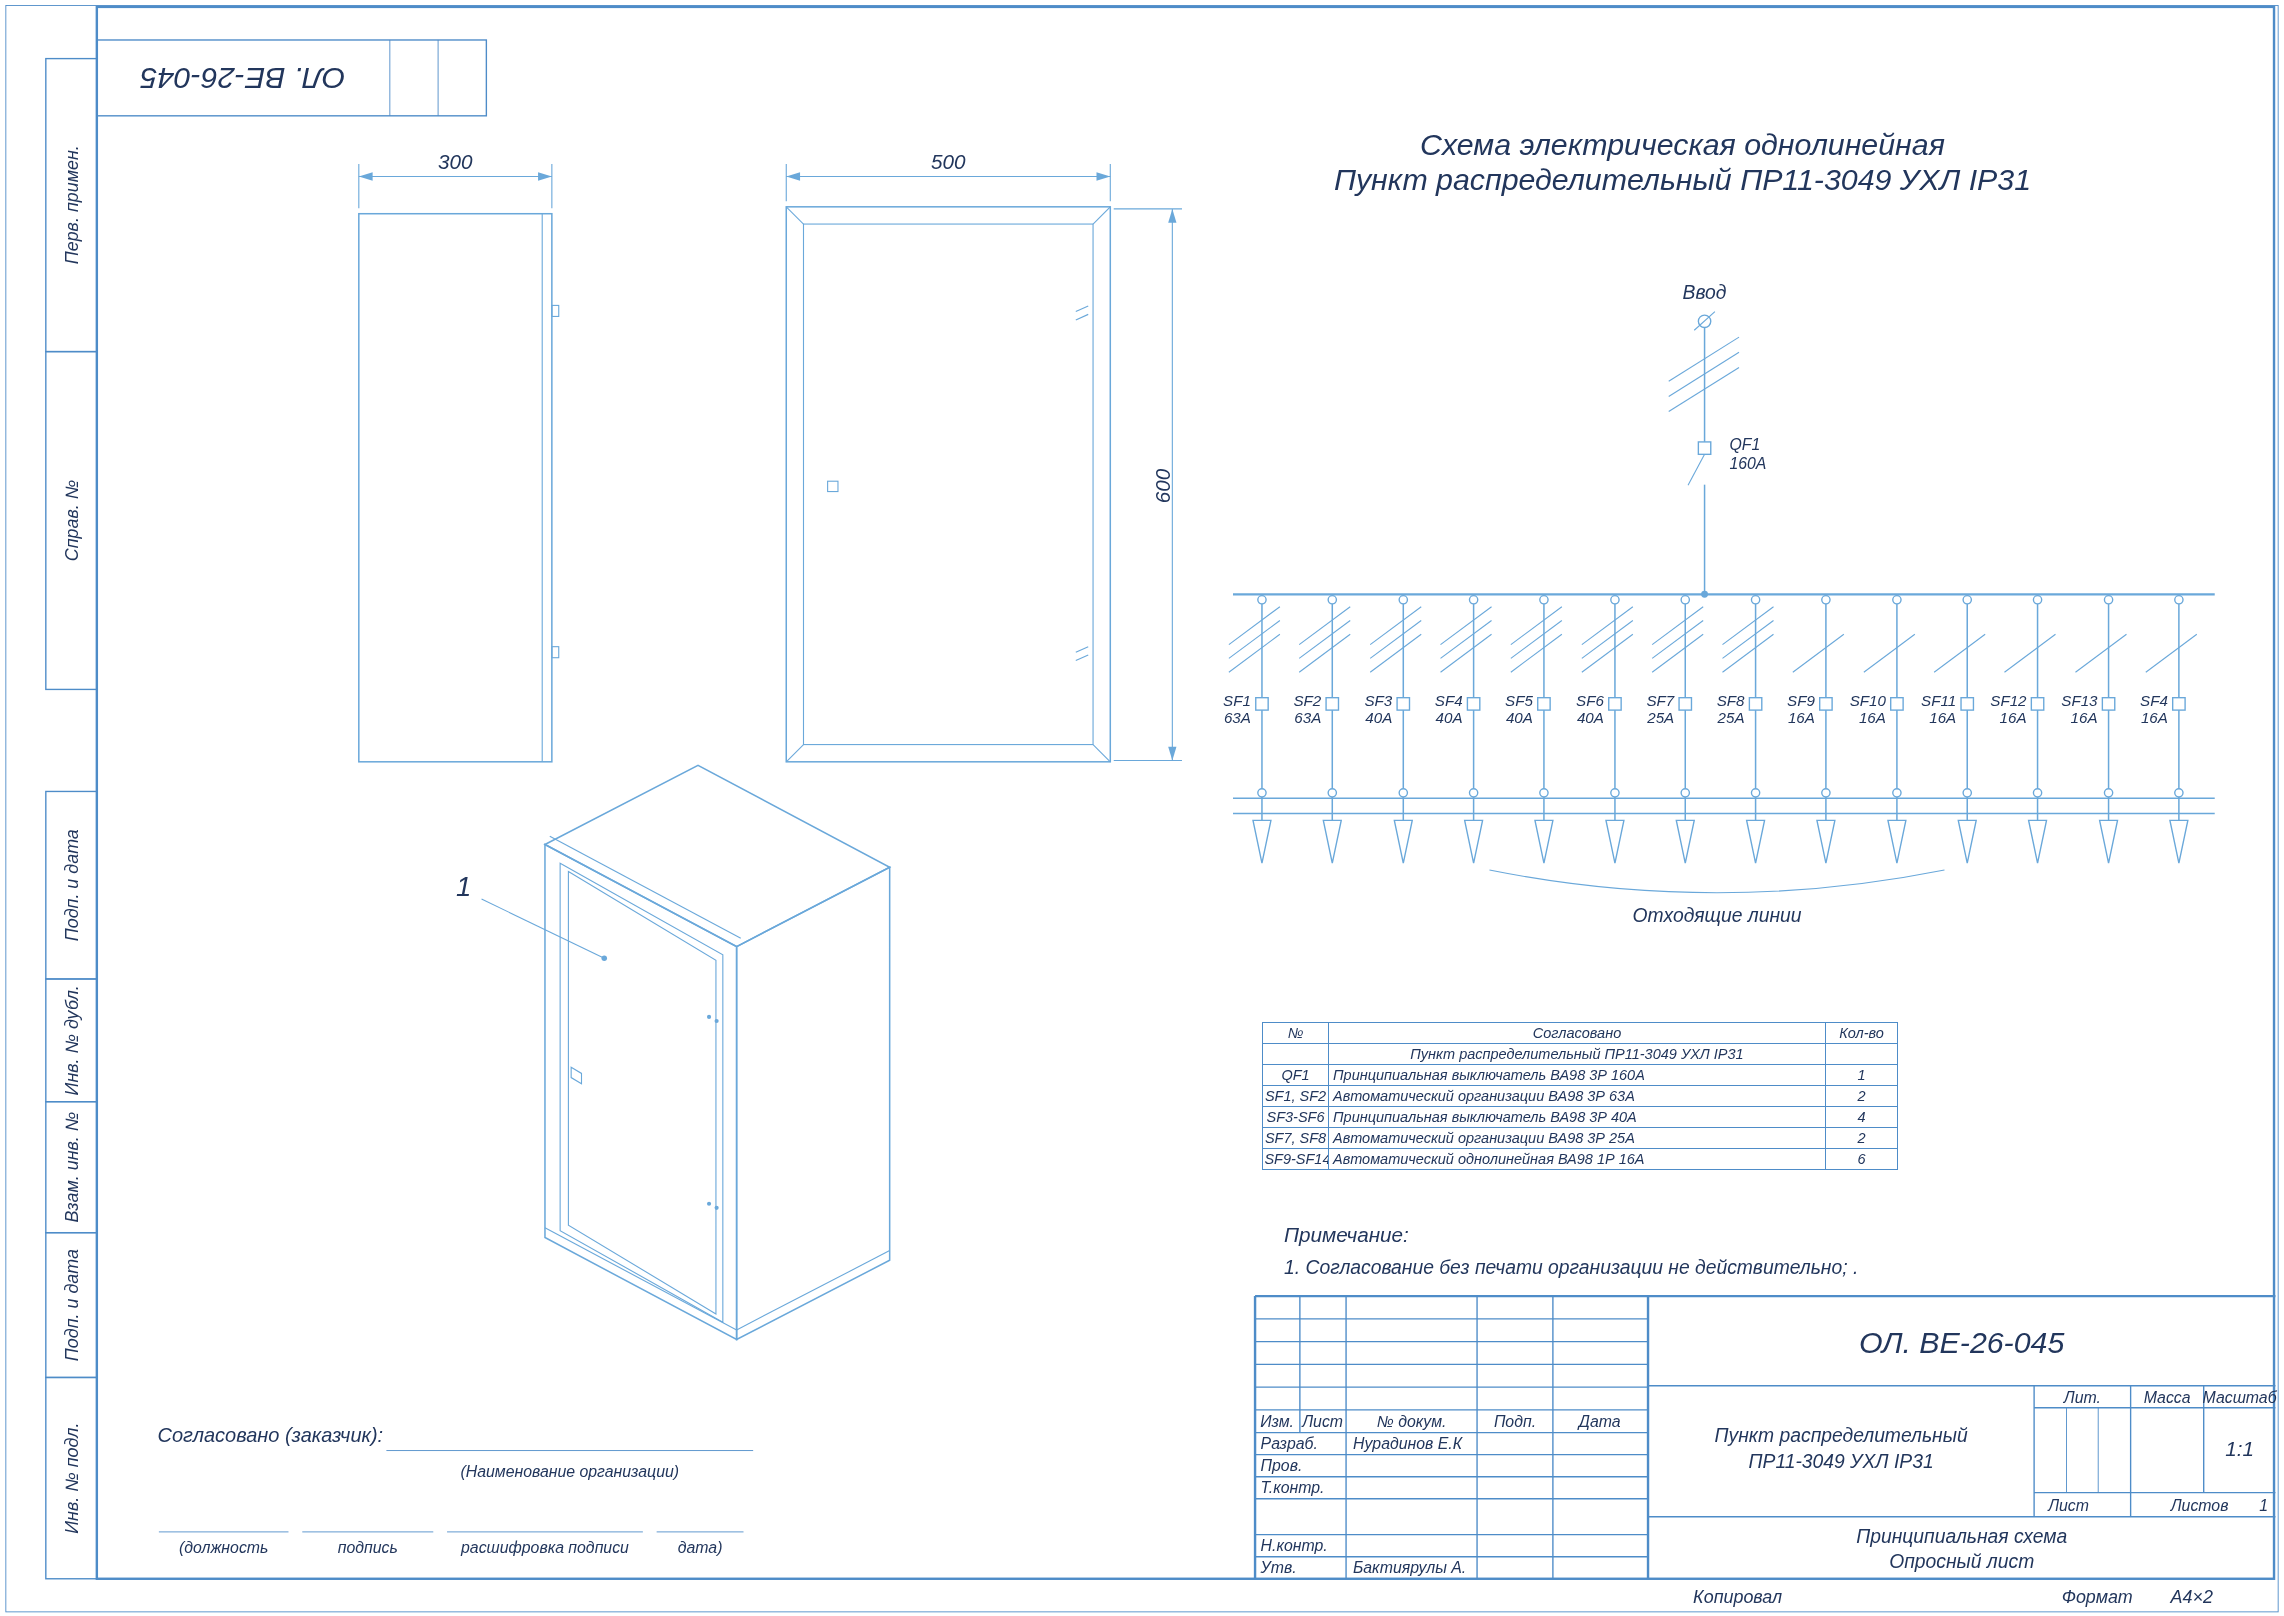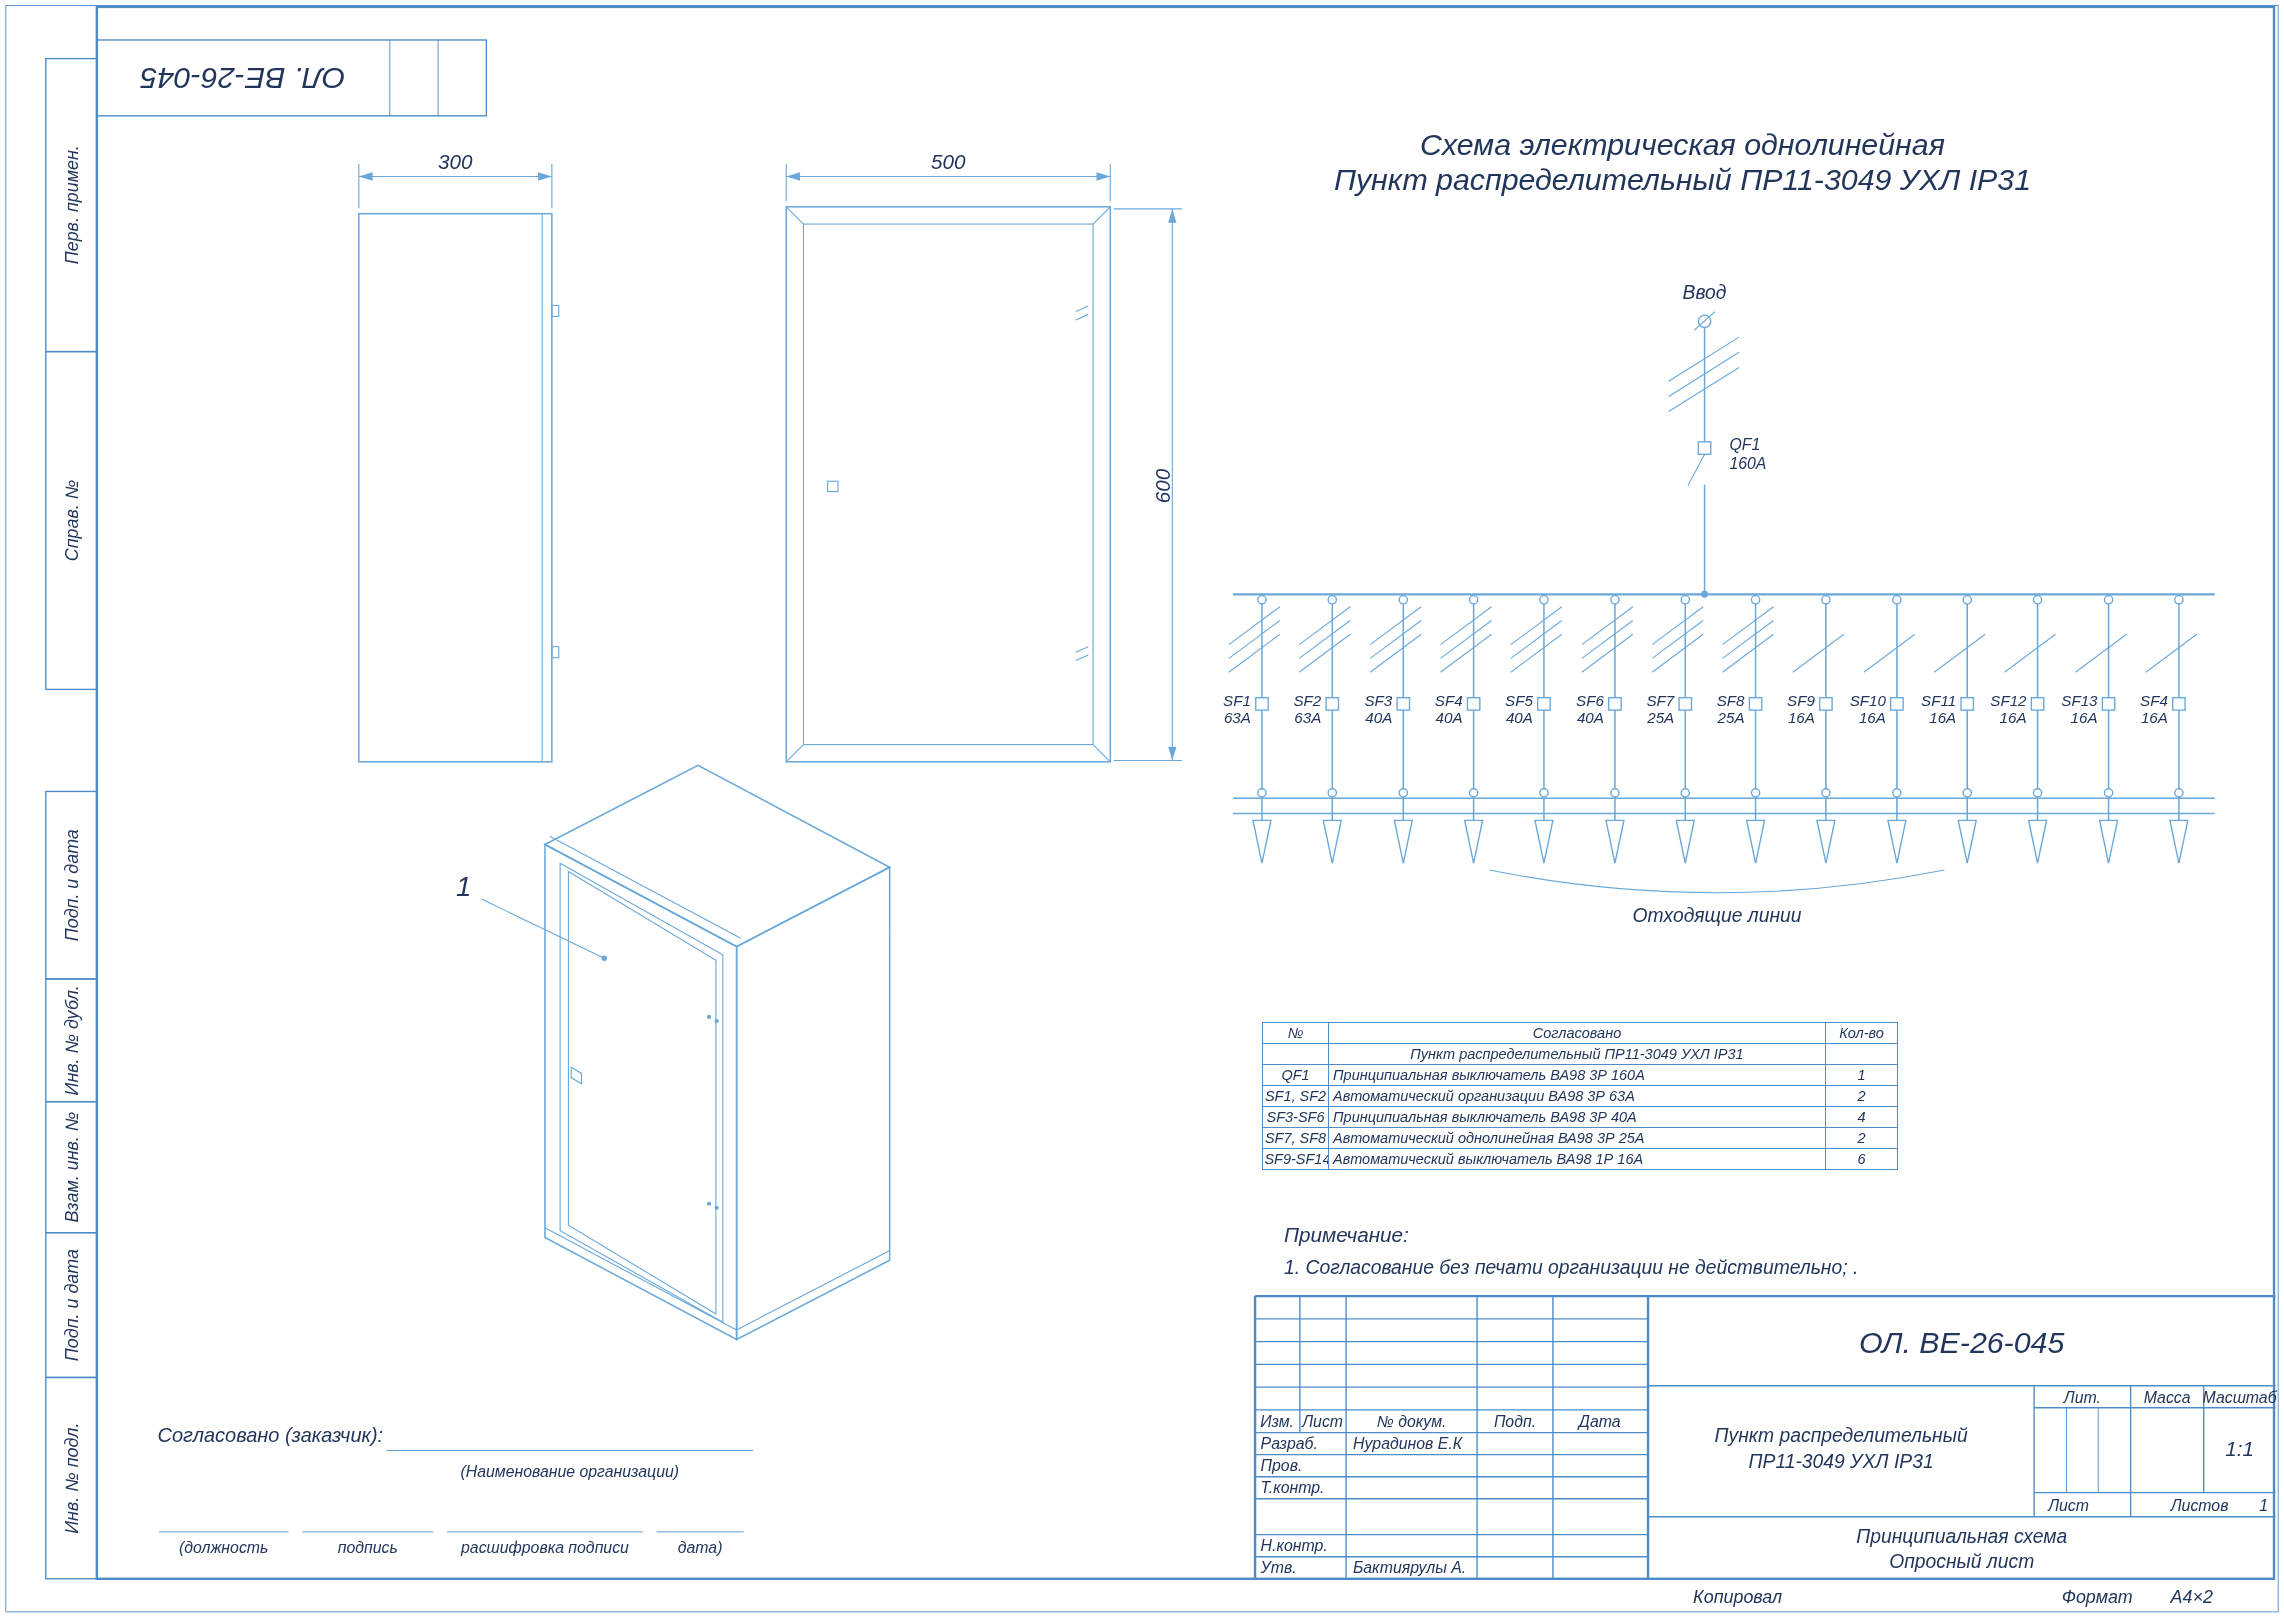--- a/index.html
+++ b/index.html
@@ -440,25 +440,25 @@
     <td>Автоматический организации ВА98 3Р 63А</td>
     <td class="c">2</td>
   </tr>
   <tr>
     <td class="c">SF3-SF6</td>
     <td>Принципиальная выключатель ВА98 3Р 40А</td>
     <td class="c">4</td>
   </tr>
   <tr>
     <td class="c">SF7, SF8</td>
-    <td>Автоматический однолинейная ВА98 3Р 25А</td>
+    <td>Автоматический организации ВА98 3Р 25А</td>
     <td class="c">2</td>
   </tr>
   <tr>
     <td class="c">SF9-SF14</td>
-    <td>Автоматический выключатель ВА98 1Р 16А</td>
+    <td>Автоматический однолинейная ВА98 1Р 16А</td>
     <td class="c">6</td>
   </tr>
 </tbody>
     </table>
 
 </div>
 
 
 </body></html>

